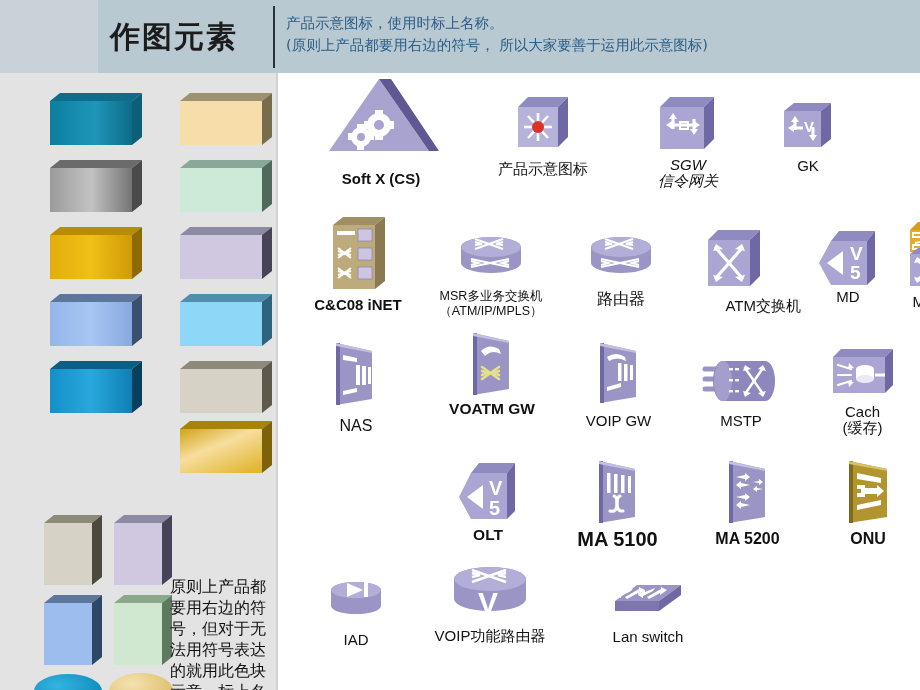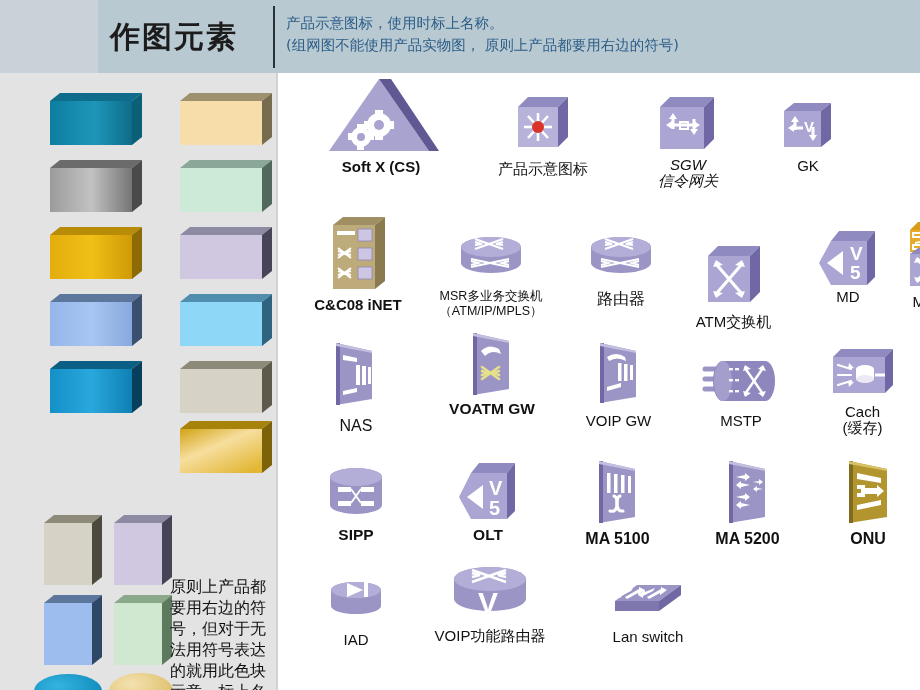--- a/index.html
+++ b/index.html
@@ -56,21 +56,21 @@
 <body>
 
 <div id="page">
 
   <div id="header">
     <div id="header-left"></div>
     <div id="title">作图元素</div>
     <div id="title-divider"></div>
     <div id="subtitle">
       <div>产品示意图标，使用时标上名称。</div>
-      <div>(组网图不能使用产品实物图， 原则上产品都要用右边的符号)</div>
+      <div>(原则上产品都要用右边的符号， 所以大家要善于运用此示意图标)</div>
     </div>
   </div>
 
   <div id="sidebar">
 
     <div class="blk" style="left:44px;top:20px;width:84px;height:48px;">
       <svg width="100" height="56" viewBox="0 0 100 56">
         <polygon points="6,8 88,8 98,0 16,0" fill="#0f6d8b"></polygon>
         <polygon points="88,8 98,0 98,44 88,52" fill="#0b5f77"></polygon>
         <rect x="6" y="8" width="82" height="44" fill="url(#gtealL)"></rect>
@@ -273,21 +273,21 @@
               <rect x="67" y="44" width="6" height="8"></rect>
             <circle cx="40" cy="60" r="10"></circle>
               <circle cx="40" cy="60" r="4" fill="#a9a4cf"></circle>
             <rect x="36" y="47" width="7" height="6"></rect>
               <rect x="36" y="67" width="7" height="6"></rect>
             <rect x="27" y="56" width="6" height="7"></rect>
               <rect x="47" y="56" width="6" height="7"></rect>
           </g>
         </svg>
       </div>
-      <div class="lbl b" style="font-size:15px;margin-top:4px;">Soft X (CS)</div>
+      <div class="lbl b" style="font-size:15px;margin-top:16px;">Soft X (CS)</div>
     </div>
 
     <div class="item" style="left:185px;top:22px;width:160px;">
       <div class="glyph">
         <svg width="62" height="60" viewBox="0 0 62 60" style="margin:0 auto;">
           <polygon points="6,12 46,12 56,2 16,2" fill="#8f8ac0"></polygon>
           <polygon points="46,12 56,2 56,42 46,52" fill="#6f68a4"></polygon>
           <rect x="6" y="12" width="40" height="40" fill="#b6b2da"></rect>
           <g stroke="#ffffff" stroke-width="2.6" fill="none">
             <line x1="26" y1="18" x2="26" y2="46"></line>
@@ -396,21 +396,21 @@
             <path d="M14 34 L52 26"></path>
               <path d="M14 26 L52 34"></path>
             <path d="M14 32 L21 30 L14 28"></path>
               <path d="M52 32 L45 30 L52 28"></path>
           </g>
         </svg>
       </div>
       <div class="lbl" style="font-size:16px;margin-top:8px;font-family:Liberation Serif, serif;">路由器</div>
     </div>
 
-    <div class="item" style="left:388px;top:171px;width:135px;">
+    <div class="item" style="left:388px;top:155px;width:135px;text-align:right;">
       <div class="glyph">
         <svg width="64" height="62" viewBox="0 0 64 62" style="margin:0 auto;">
           <polygon points="6,12 48,12 58,2 16,2" fill="#8f8ac0"></polygon>
           <polygon points="48,12 58,2 58,48 48,58" fill="#6f68a4"></polygon>
           <rect x="6" y="12" width="42" height="46" fill="#aaa5d2"></rect>
           <g stroke="#ffffff" stroke-width="3.2" fill="none" stroke-linecap="round">
             <path d="M14 20 L40 50"></path>
               <path d="M40 20 L14 50"></path>
           </g>
           <g fill="#ffffff">
@@ -572,39 +572,20 @@
           <ellipse cx="38" cy="24" rx="9" ry="4" fill="#ffffff"></ellipse>
           <rect x="29" y="24" width="18" height="10" fill="#ffffff"></rect>
           <ellipse cx="38" cy="34" rx="9" ry="4" fill="#ece9f5"></ellipse>
           <line x1="48" y1="30" x2="58" y2="30" stroke="#ffffff" stroke-width="3"></line>
         </svg>
       </div>
       <div class="lbl" style="font-size:15px;margin-top:5px;">Cach</div>
       <div class="lbl" style="font-size:15px;">(缓存)</div>
     </div>
 
-    <div class="item" style="left:18px;top:392px;width:120px;">
-      <div class="glyph">
-        <svg width="64" height="56" viewBox="0 0 64 56" style="margin:0 auto;">
-          <path d="M6 12 a26 9 0 0 1 52 0 v28 a26 9 0 0 1 -52 0 z" fill="#9b95c6"></path>
-          <ellipse cx="32" cy="12" rx="26" ry="9" fill="#b3aed8"></ellipse>
-          <g fill="#ffffff">
-            <rect x="14" y="22" width="13" height="5"></rect>
-              <rect x="37" y="22" width="13" height="5"></rect>
-            <rect x="14" y="36" width="13" height="5"></rect>
-              <rect x="37" y="36" width="13" height="5"></rect>
-          </g>
-          <g stroke="#ffffff" stroke-width="1.8">
-            <line x1="27" y1="24" x2="37" y2="38"></line>
-              <line x1="37" y1="24" x2="27" y2="38"></line>
-          </g>
-        </svg>
-      </div>
-      <div class="lbl b" style="font-size:15.5px;margin-top:6px;">SIPP</div>
-    </div>
 
     <div class="item" style="left:150px;top:386px;width:120px;">
       <div class="glyph">
         <svg width="66" height="64" viewBox="0 0 66 64" style="margin:0 auto;">
           <polygon points="16,14 52,14 60,4 24,4" fill="#8f8ac0"></polygon>
           <polygon points="52,14 60,4 60,52 52,60" fill="#6f68a4"></polygon>
           <polygon points="16,14 52,14 52,60 16,60 4,38" fill="#aaa5d2"></polygon>
           <polygon points="12,38 28,26 28,50" fill="#ffffff"></polygon>
           <text x="34" y="36" font-family="Liberation Sans, sans-serif" font-size="20" font-weight="bold" fill="#ffffff">V</text>
           <text x="34" y="56" font-family="Liberation Sans, sans-serif" font-size="20" font-weight="bold" fill="#ffffff">5</text>
@@ -624,21 +605,21 @@
             <rect x="25" y="15" width="3.5" height="19"></rect>
             <rect x="32" y="16" width="3.5" height="18"></rect>
             <rect x="39" y="17" width="3" height="17"></rect>
           </g>
           <g stroke="#ffffff" stroke-width="3" fill="none" stroke-linecap="round">
             <path d="M21 52 q7 2 7 -8 q0 -6 -3 -7"></path>
             <path d="M34 52 q-6 1 -6 -8 q0 -6 3 -7"></path>
           </g>
         </svg>
       </div>
-      <div class="lbl b" style="font-size:16px;margin-top:6px;">MA 5100</div>
+      <div class="lbl b" style="font-size:20px;margin-top:6px;">MA 5100</div>
     </div>
 
     <div class="item" style="left:402px;top:386px;width:135px;">
       <div class="glyph">
         <svg width="58" height="66" viewBox="0 0 58 66" style="margin:0 auto;">
           <polygon points="10,2 46,10 46,58 10,64" fill="#9b95c6"></polygon>
           <polygon points="10,2 14,2 14,64 10,64" fill="#6f68a4"></polygon>
           <polygon points="10,2 46,10 46,12 10,5" fill="#c3bfe0"></polygon>
           <g fill="#ffffff">
             <polygon points="17,18 26,16 26,14 31,18 26,22 26,20"></polygon>

